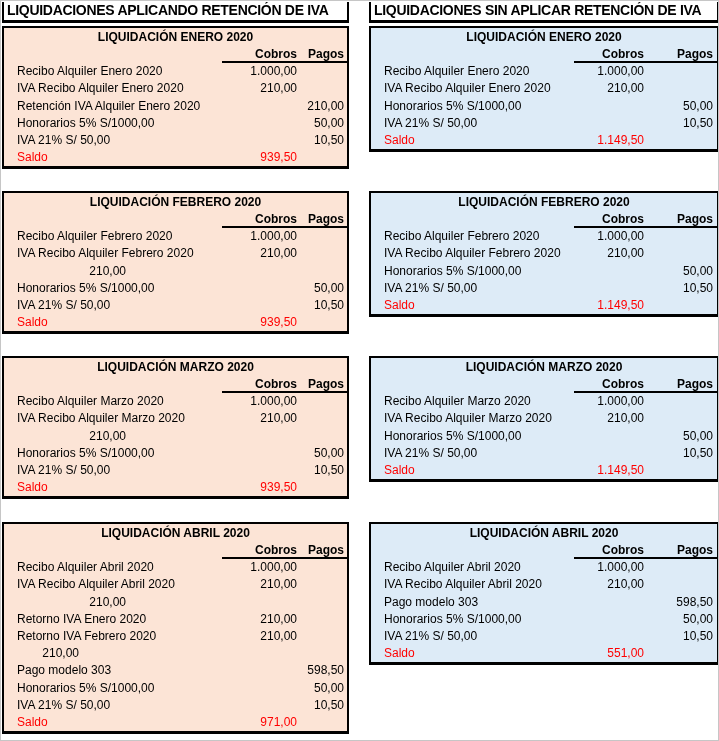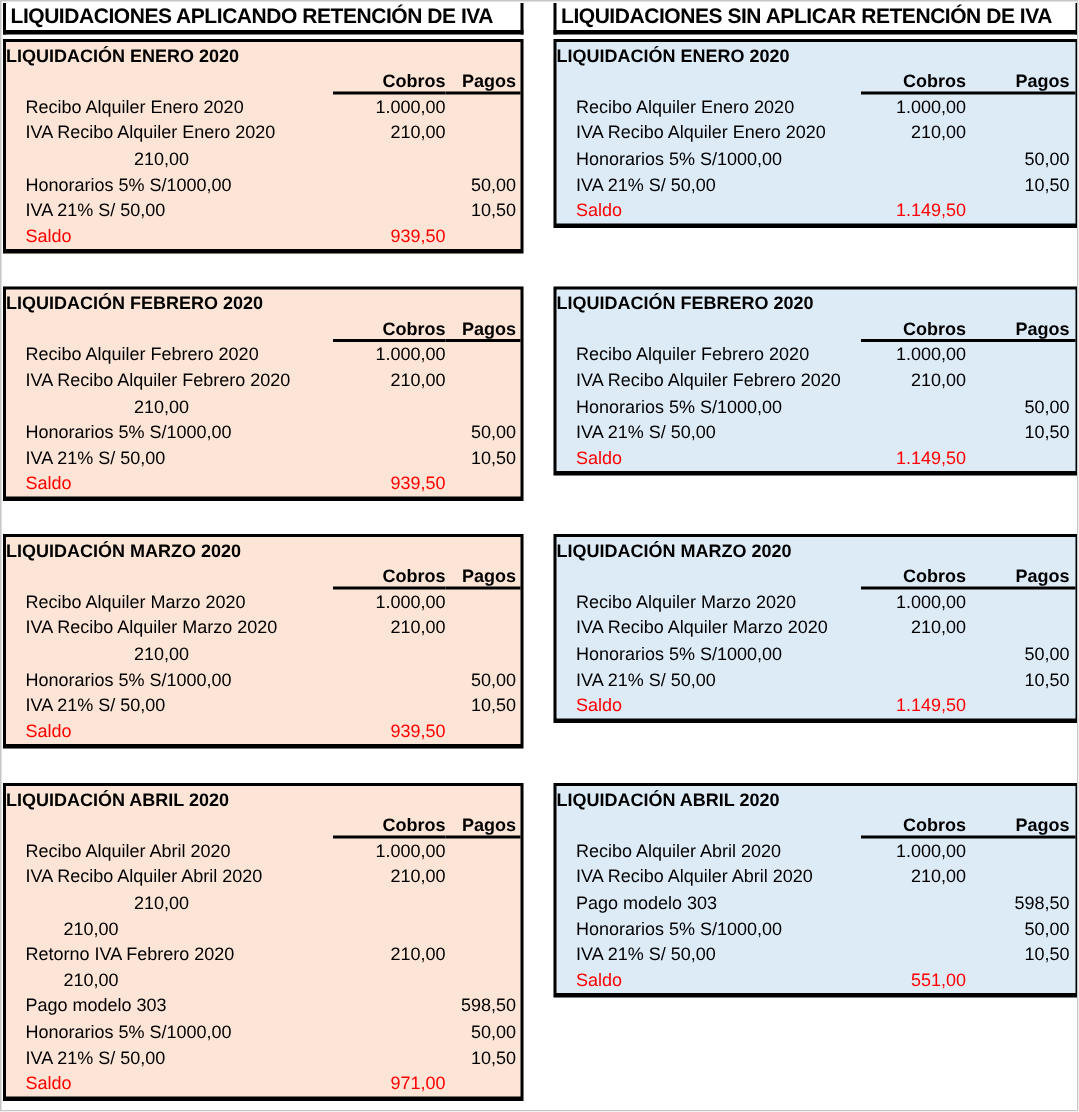--- a/index.html
+++ b/index.html
@@ -17,21 +17,21 @@
     font-weight:bold;font-size:14px;line-height:17px;letter-spacing:-0.3px;
     padding-left:3px;white-space:nowrap;overflow:hidden;
   }
   .liq-table{
     position:absolute;left:0;width:100%;box-sizing:border-box;
     border:2px solid #000;border-bottom-width:3px;
   }
   .panel-left  .liq-table{background:var(--left-bg,#FCE4D6);}
   .panel-right .liq-table{background:var(--right-bg,#DDEBF7);}
   .pos-0{top:25px}.pos-1{top:190px}.pos-2{top:355px}.pos-3{top:521px}
-  .t-title{height:18px;line-height:18px;font-weight:bold;font-size:12px;white-space:nowrap;}
+  .t-title{height:18px;line-height:18px;text-align:center;font-weight:bold;font-size:12px;white-space:nowrap;}
   .t-row{display:flex;height:17.2px;line-height:17.2px;font-size:12px;}
   .cell{box-sizing:border-box;}
   .cell.label{flex:1;padding-left:13px;white-space:nowrap;overflow:hidden;}
   .cell.cobros,.cell.pagos{text-align:right;white-space:nowrap;}
   .panel-left  .cell.cobros{width:75px;}
   .panel-left  .cell.pagos{width:50px;padding-right:3px;}
   .panel-right .cell.cobros{width:70px;}
   .panel-right .cell.pagos{width:73px;padding-right:4px;}
   .t-colhead{font-weight:bold;}
   .t-colhead .cell.cobros,.t-colhead .cell.pagos{border-bottom:2px solid #000;}
@@ -55,20 +55,21 @@
     <div class="cell label">Recibo Alquiler Enero 2020</div>
     <div class="cell cobros">1.000,00</div>
     <div class="cell pagos"></div>
   </div>
           <div class="t-row">
     <div class="cell label">IVA Recibo Alquiler Enero 2020</div>
     <div class="cell cobros">210,00</div>
     <div class="cell pagos"></div>
   </div>
           <div class="t-row">
+    <div class="cell label">Retención IVA Alquiler Enero 2020</div>
     <div class="cell cobros"></div>
     <div class="cell pagos">210,00</div>
   </div>
           <div class="t-row">
     <div class="cell label">Honorarios 5% S/1000,00</div>
     <div class="cell cobros"></div>
     <div class="cell pagos">50,00</div>
   </div>
           <div class="t-row">
     <div class="cell label">IVA 21% S/ 50,00</div>
@@ -170,20 +171,21 @@
           <div class="t-row">
     <div class="cell label">IVA Recibo Alquiler Abril 2020</div>
     <div class="cell cobros">210,00</div>
     <div class="cell pagos"></div>
   </div>
           <div class="t-row">
     <div class="cell cobros"></div>
     <div class="cell pagos">210,00</div>
   </div>
           <div class="t-row">
+    <div class="cell label">Retorno IVA Enero 2020</div>
     <div class="cell cobros">210,00</div>
     <div class="cell pagos"></div>
   </div>
           <div class="t-row">
     <div class="cell label">Retorno IVA Febrero 2020</div>
     <div class="cell cobros">210,00</div>
     <div class="cell pagos"></div>
   </div>
           <div class="t-row">
     <div class="cell cobros">210,00</div>

